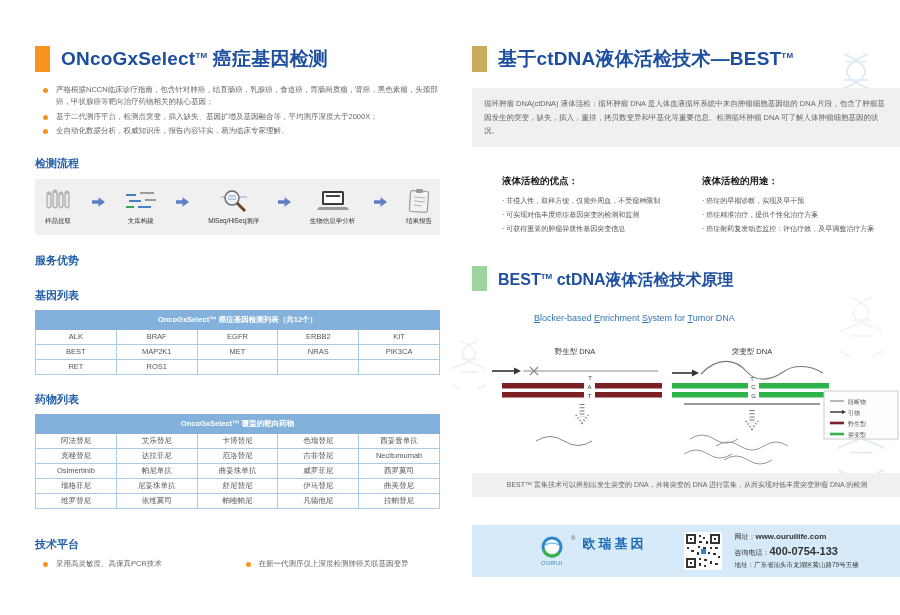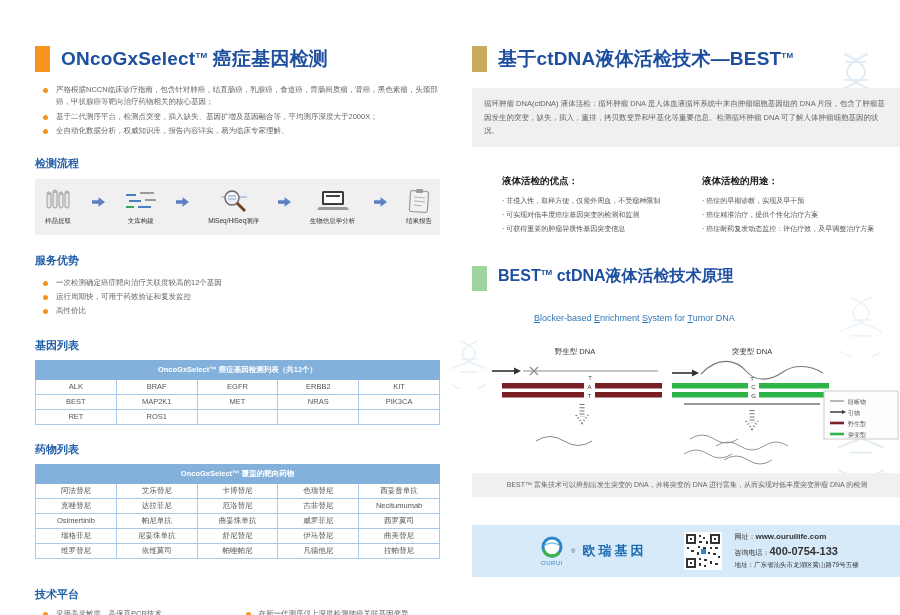--- a/index.html
+++ b/index.html
@@ -2,21 +2,21 @@
 <html><head>
 <meta charset="utf-8">
 <style>
   html,body{margin:0;padding:0;}
   body{width:900px;height:615px;background:#fff;font-family:"Liberation Sans","DejaVu Sans",sans-serif;position:relative;overflow:hidden;}
   .page{position:absolute;inset:0;}
   
   .col-left{position:absolute;left:35px;top:46px;width:405px;}
   .col-right{position:absolute;left:472px;top:46px;width:430px;}
   
-  .doc-title{display:flex;align-items:flex-start;gap:11px;}
+  .doc-title{display:flex;align-items:flex-end;gap:11px;}
   .accent{width:15px;height:26px;flex:0 0 auto;}
   .accent.orange{background:#f7941d;}
   .accent.gold{background:#c9ab5e;}
   .accent.green{background:#9ed49e;height:25px;}
   .doc-title h1{margin:0;font-size:19px;font-weight:bold;color:#1e4e9e;letter-spacing:.2px;}
   .doc-title h2{margin:0;font-size:16px;font-weight:bold;color:#1e4e9e;}
   sup.tm{font-size:8px;font-weight:bold;}
   
   .sec-h{font-size:11px;color:#2460a8;font-weight:bold;margin:0;}
   
@@ -43,21 +43,21 @@
   ul.dot-list{list-style:none;margin:0;padding:0;}
   ul.dot-list li{font-size:7px;color:#555;line-height:2.0;white-space:nowrap;}
   ul.dot-list li::before{content:"· ";color:#555;}
   .principle-title{margin-top:30px;}
   .subtitle{margin:22px 0 0 62px;font-size:9px;color:#2e75b6;}
   .subtitle .u{text-decoration:underline;}
   .diagram{display:block;margin-top:18px;}
   .note{background:#f0f0f0;text-align:center;font-size:7px;color:#666;padding:7px 4px;margin-top:4px;}
   
   .footer{margin-top:28px;background:#d7eafa;height:52px;display:flex;align-items:center;padding:0 12px 0 68px;gap:12px;box-sizing:border-box;}
-  .logo-wrap{display:flex;align-items:center;gap:7px;flex:0 0 auto;}
+  .logo-wrap{display:flex;align-items:flex-start;gap:7px;flex:0 0 auto;}
   .logo-mark{display:flex;flex-direction:column;align-items:center;line-height:1;}
   .logo-sub{font-size:6px;color:#2e86c9;letter-spacing:.5px;margin-top:1px;}
   .logo-reg{font-size:6px;color:#555;vertical-align:top;}
   .logo-cn{font-size:13px;font-weight:bold;color:#1f6cb4;letter-spacing:3px;white-space:nowrap;}
   .qr{flex:0 0 auto;margin-left:26px;background:#fff;}
   .contact{font-size:7px;color:#333;line-height:1.55;white-space:nowrap;}
   .contact .site{font-weight:bold;font-size:8px;}
   .contact .phone{font-weight:bold;font-size:11px;}
   .contact .addr{font-size:6.5px;}
   
@@ -188,25 +188,20 @@
               <line x1="8" y1="9" x2="19" y2="10"></line>
               <line x1="8" y1="13" x2="19" y2="14"></line>
               <line x1="8" y1="17" x2="16" y2="18"></line>
             </g>
         </svg>
         <span class="lbl">结果报告</span>
       </div>
     </div>
 
     <h3 class="sec-h m18">服务优势</h3>
-    <ul class="bullets" style="margin-top:9px;">
-        <li>一次检测确定癌症靶向治疗关联度较高的12个基因</li>
-        <li>运行周期快，可用于药效验证和复发监控</li>
-        <li>高性价比</li>
-      </ul>
 
     <h3 class="sec-h" style="margin-top:20px;">基因列表</h3>
     <table class="blue-table">
       <thead>
           <tr>
             <th colspan="5">OncoGxSelect™ 癌症基因检测列表（共12个）</th>
           </tr>
         </thead>
       <tbody>
           <tr>

